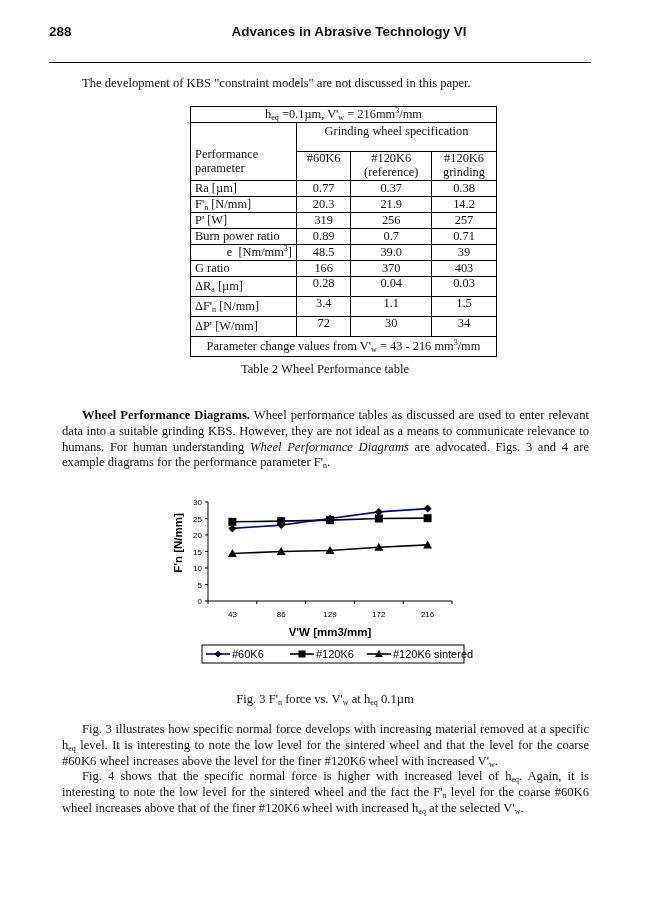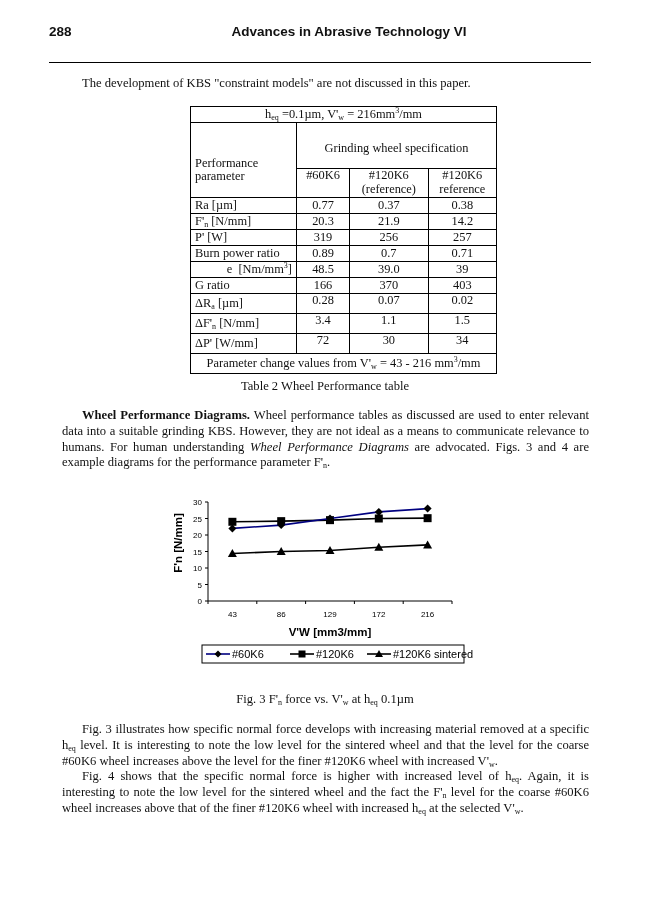--- a/index.html
+++ b/index.html
@@ -28,34 +28,34 @@
 
 <div class="p" style="top:76px;"><span class="ind"></span><span>The development of KBS "constraint models" are not discussed in this paper.</span></div>
 
 <table class="wpt">
   <tbody>
       <tr>
     <td class="c" colspan="4"><span>h</span><sub>eq</sub><span> =0.1µm, V'</span><sub>w</sub><span> = 216mm</span><sup>3</sup><span>/mm</span></td>
   </tr>
   <tr>
     <td rowspan="2" style="width:97px; vertical-align:middle; padding-top:20px;">Performance parameter</td>
-    <td class="c" colspan="3" style="height:26px; vertical-align:top; padding-top:19px;">Grinding wheel specification</td>
+    <td class="c" colspan="3" style="height:26px; vertical-align:top; padding-top:2px;">Grinding wheel specification</td>
   </tr>
   <tr>
     <td class="c" style="vertical-align:top; height:28px;">
           <div>#60K6</div>
           <div></div>
         </td>
     <td class="c" style="vertical-align:top;">
           <div>#120K6</div>
           <div>(reference)</div>
         </td>
     <td class="c" style="vertical-align:top;">
           <div>#120K6</div>
-          <div>reference</div>
+          <div>grinding</div>
         </td>
   </tr>
   </tbody>
     <tbody id="tbody-rows">
       <tr>
         <td style="height: 15px;">Ra [µm]</td>
         <td class="c">0.77</td>
         <td class="c">0.37</td>
         <td class="c">0.38</td>
       </tr>
@@ -85,22 +85,22 @@
       </tr>
       <tr>
         <td style="height: 15px;">G ratio</td>
         <td class="c">166</td>
         <td class="c">370</td>
         <td class="c">403</td>
       </tr>
       <tr>
         <td style="height: 19px;">ΔR<sub>a</sub> [µm]</td>
         <td class="c" style="vertical-align: top;">0.28</td>
-        <td class="c" style="vertical-align: top;">0.07</td>
-        <td class="c" style="vertical-align: top;">0.02</td>
+        <td class="c" style="vertical-align: top;">0.04</td>
+        <td class="c" style="vertical-align: top;">0.03</td>
       </tr>
       <tr>
         <td style="height: 19px;">ΔF'<sub>n</sub> [N/mm]</td>
         <td class="c" style="vertical-align: top;">3.4</td>
         <td class="c" style="vertical-align: top;">1.1</td>
         <td class="c" style="vertical-align: top;">1.5</td>
       </tr>
       <tr>
         <td style="height: 19px;">ΔP' [W/mm]</td>
         <td class="c" style="vertical-align: top;">72</td>
@@ -108,21 +108,21 @@
         <td class="c" style="vertical-align: top;">34</td>
       </tr>
     </tbody>
   <tbody>
       <tr>
     <td class="c" colspan="4" style="height:19px;"><span>Parameter change values from V'</span><sub>w</sub><span> = 43 - 216 mm</span><sup>3</sup><span>/mm</span></td>
   </tr>
 </tbody>
   </table>
 
-<div class="cap" style="top:379px;">Table 2   Wheel Performance table</div>
+<div class="cap" style="top:362px;">Table 2   Wheel Performance table</div>
 
 <div class="p" style="top:408px;"><span class="ind"></span><b>Wheel Performance Diagrams.</b><span> Wheel performance tables as discussed are used to enter relevant data into a suitable grinding KBS. However, they are not ideal as a means to communicate relevance to humans. For human understanding </span><i>Wheel Performance Diagrams</i><span> are advocated. Figs. 3 and 4 are example diagrams for the performance parameter F'</span><sub>n</sub><span>.</span></div>
 
 <svg id="chart" width="320" height="180" class="sans">
   <g id="ylabel-g">
       <text id="ylabel" transform="translate(22,53) rotate(-90)" text-anchor="middle" font-size="11.5" font-weight="bold" font-family="Liberation Sans, sans-serif">F'n [N/mm]</text>
     </g>
   <g id="axes">
       <line x1="48" y1="12" x2="48" y2="111" stroke="#000" stroke-width="1"></line>
       <line x1="48" y1="111" x2="292" y2="111" stroke="#000" stroke-width="1"></line>

